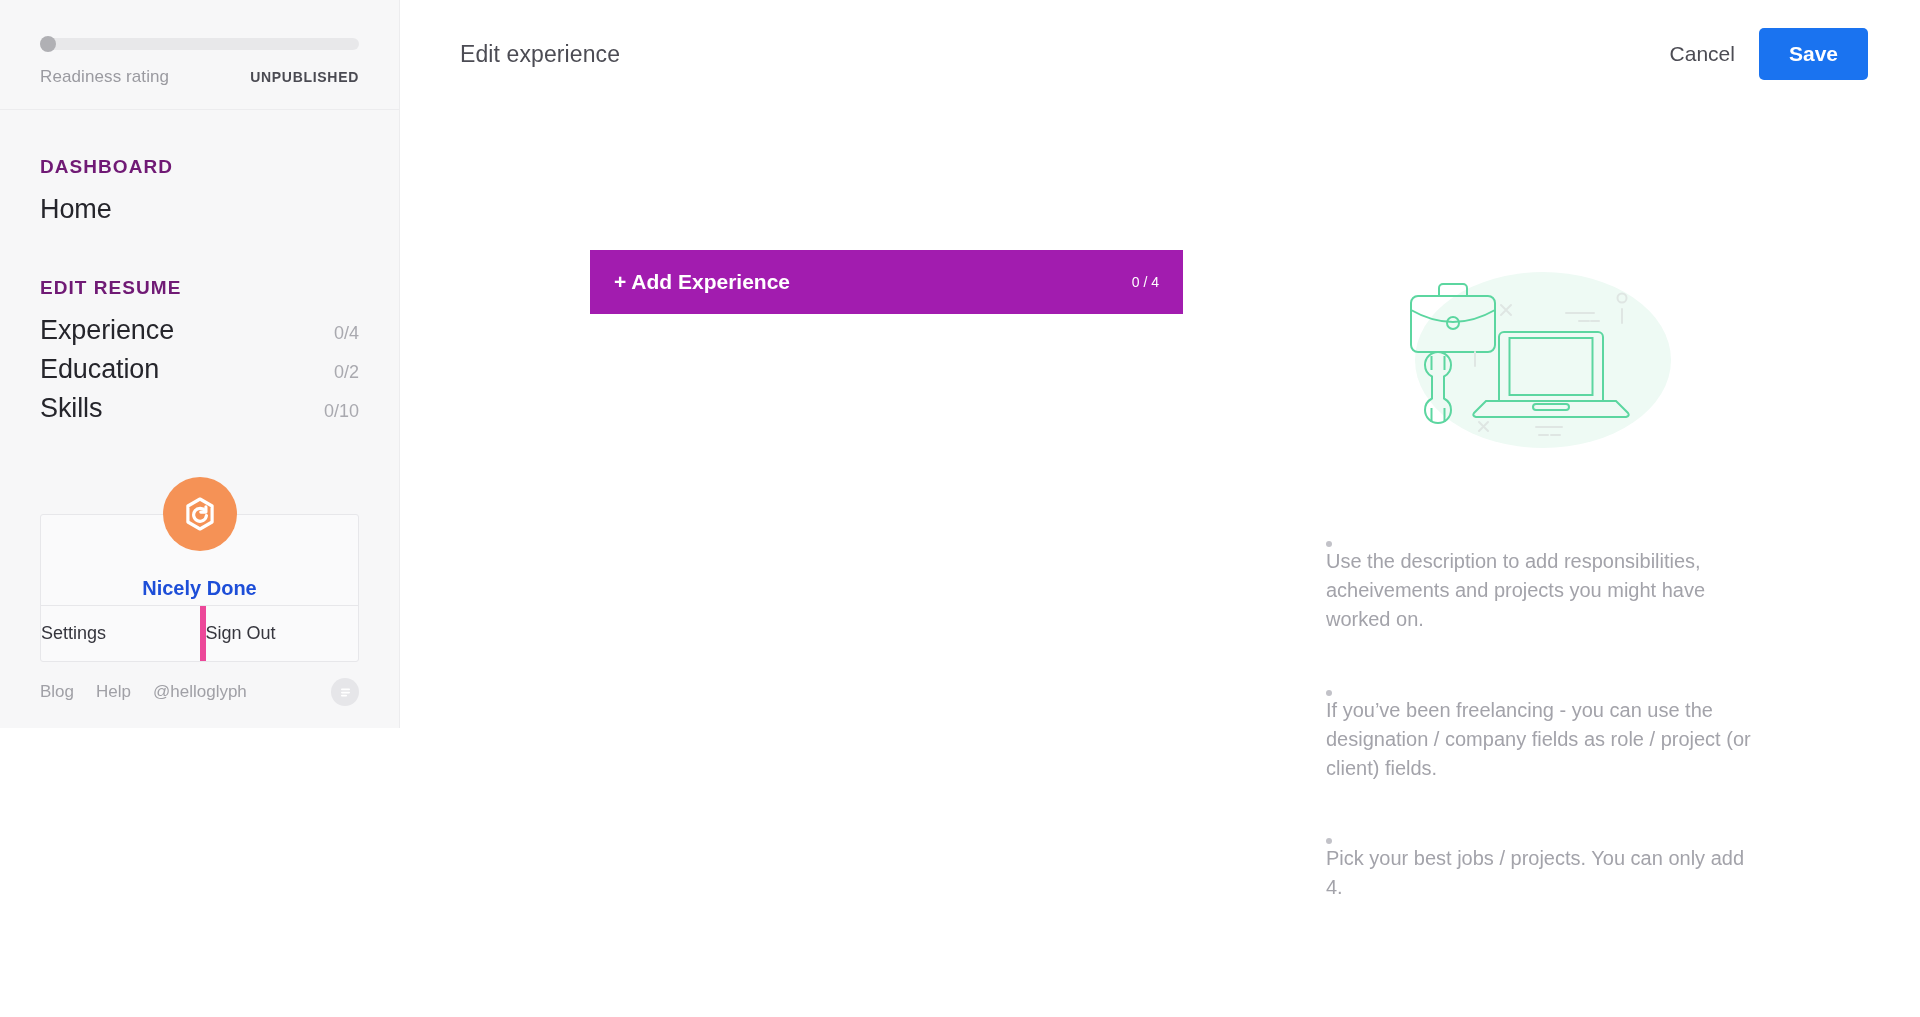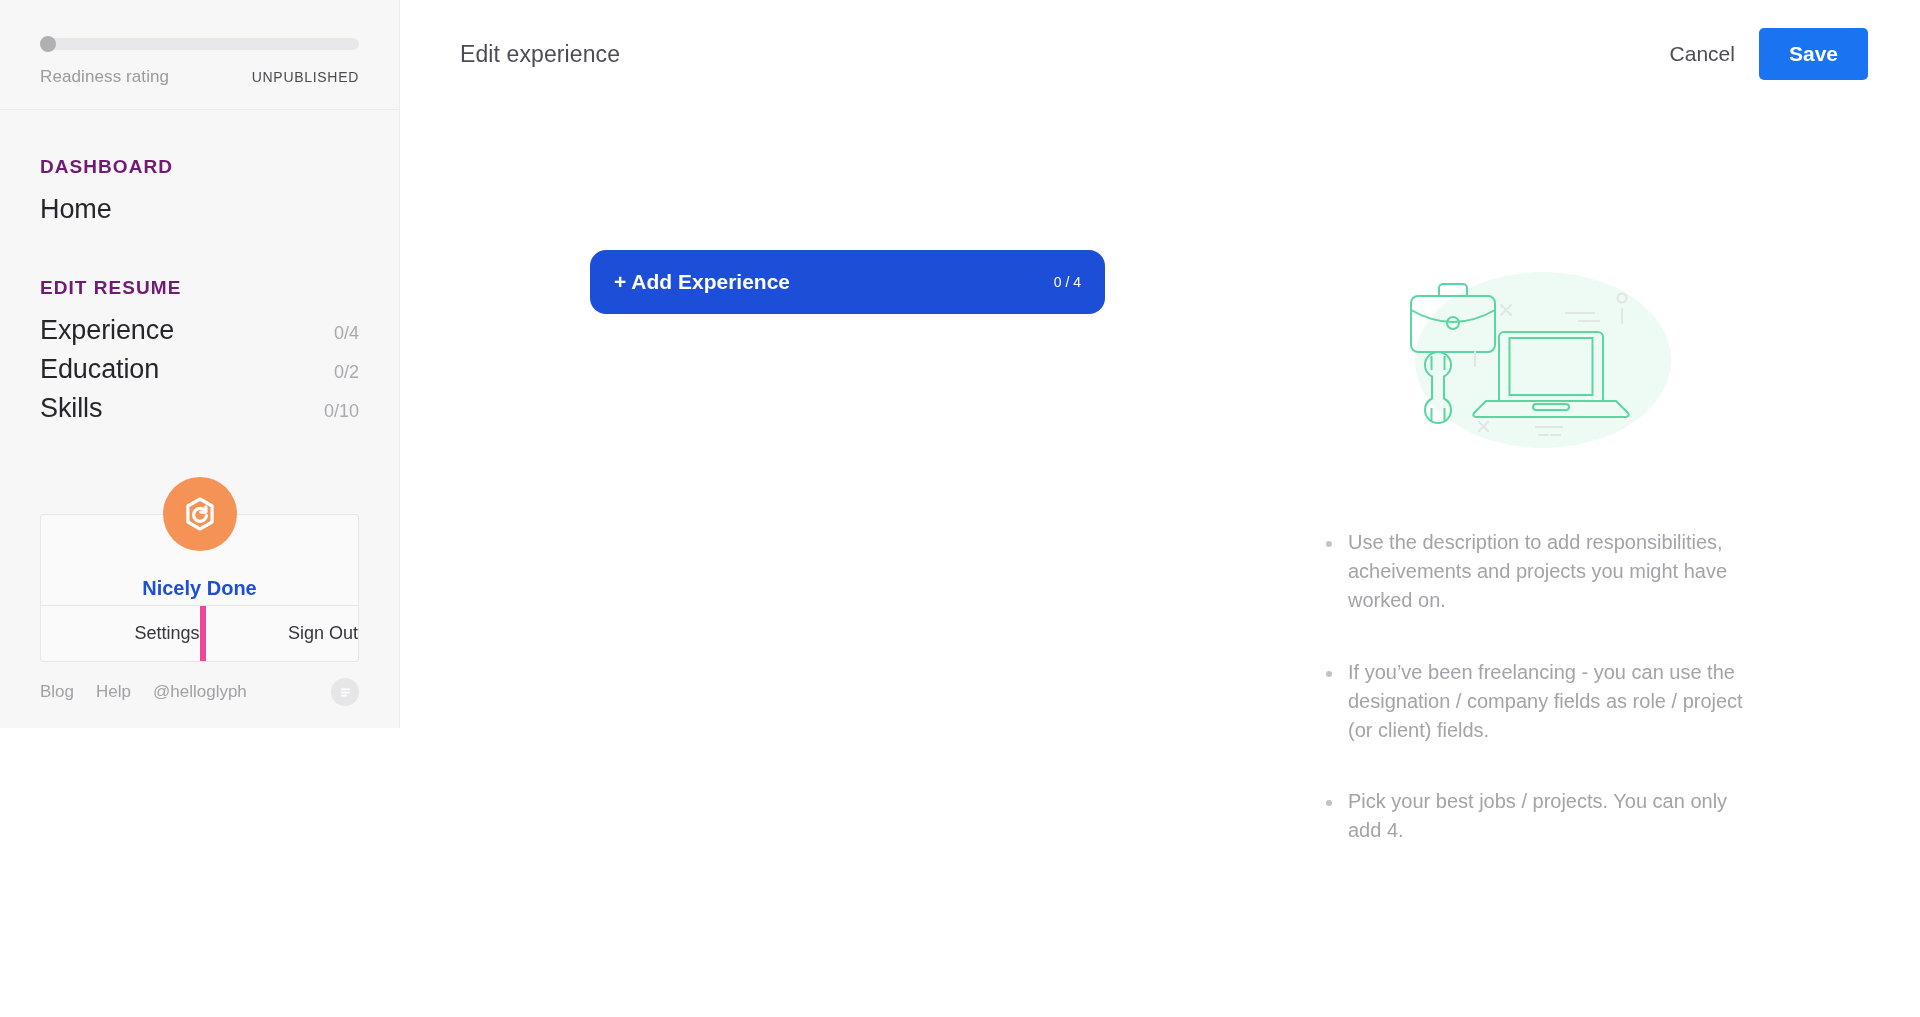--- a/index.html
+++ b/index.html
@@ -58,21 +58,21 @@
     justify-content: space-between;
     align-items: baseline;
   }
   .readiness-label {
     font-size: 17px;
     color: #9a9aa0;
     letter-spacing: .1px;
   }
   .readiness-status {
     font-size: 14px;
-    font-weight: normal;
+    font-weight: bold;
     color: #4a4a52;
     letter-spacing: .7px;
   }
 
   .nav-section { padding: 0 40px; }
   .nav-section.first { padding-top: 46px; }
   .nav-section.second { padding-top: 48px; }
 
   .section-heading {
     font-size: 19px;
@@ -139,21 +139,21 @@
     font-size: 19px;
     color: #5c5c65;
     padding-bottom: 30px;
   }
   .profile-actions {
     display: flex;
     border-top: 1px solid #e7e7ea;
   }
   .profile-action {
     flex: 1 1 50%;
-    text-align: right;
+    text-align: left;
     padding: 17px 0;
     font-size: 18px;
     color: #35353d;
     cursor: pointer;
   }
   .profile-action + .profile-action { border-left: 6px solid #ec4899; }
 
   .sidebar-footer {
     padding: 0 40px 22px 40px;
     display: flex;
@@ -223,24 +223,24 @@
     padding: 142px 0 0 0;
   }
 
   .col-left {
     width: 640px;
     margin-left: 190px;
     flex: 0 0 640px;
   }
 
   .add-btn {
-    width: 515px;
-    background: #1d4ed8;
+    width: 593px;
+    background: #a21caf;
     border: none;
-    border-radius: 16px;
+    border-radius: 0;
     color: #fff;
     display: flex;
     justify-content: space-between;
     align-items: center;
     padding: 20px 24px;
     font-size: 21px;
     font-weight: bold;
     cursor: pointer;
     font-family: inherit;
   }
@@ -256,20 +256,21 @@
   .illustration {
     display: flex;
     justify-content: center;
     margin-bottom: 74px;
   }
 
   .tips { list-style: none; }
   .tip {
     display: flex;
     margin-bottom: 42px;
+    flex-direction: column;
   }
   .tip-bullet {
     flex: 0 0 auto;
     width: 6px;
     height: 6px;
     border-radius: 50%;
     background: #c2c2c8;
     margin-top: 13px;
     margin-right: 16px;
   }

